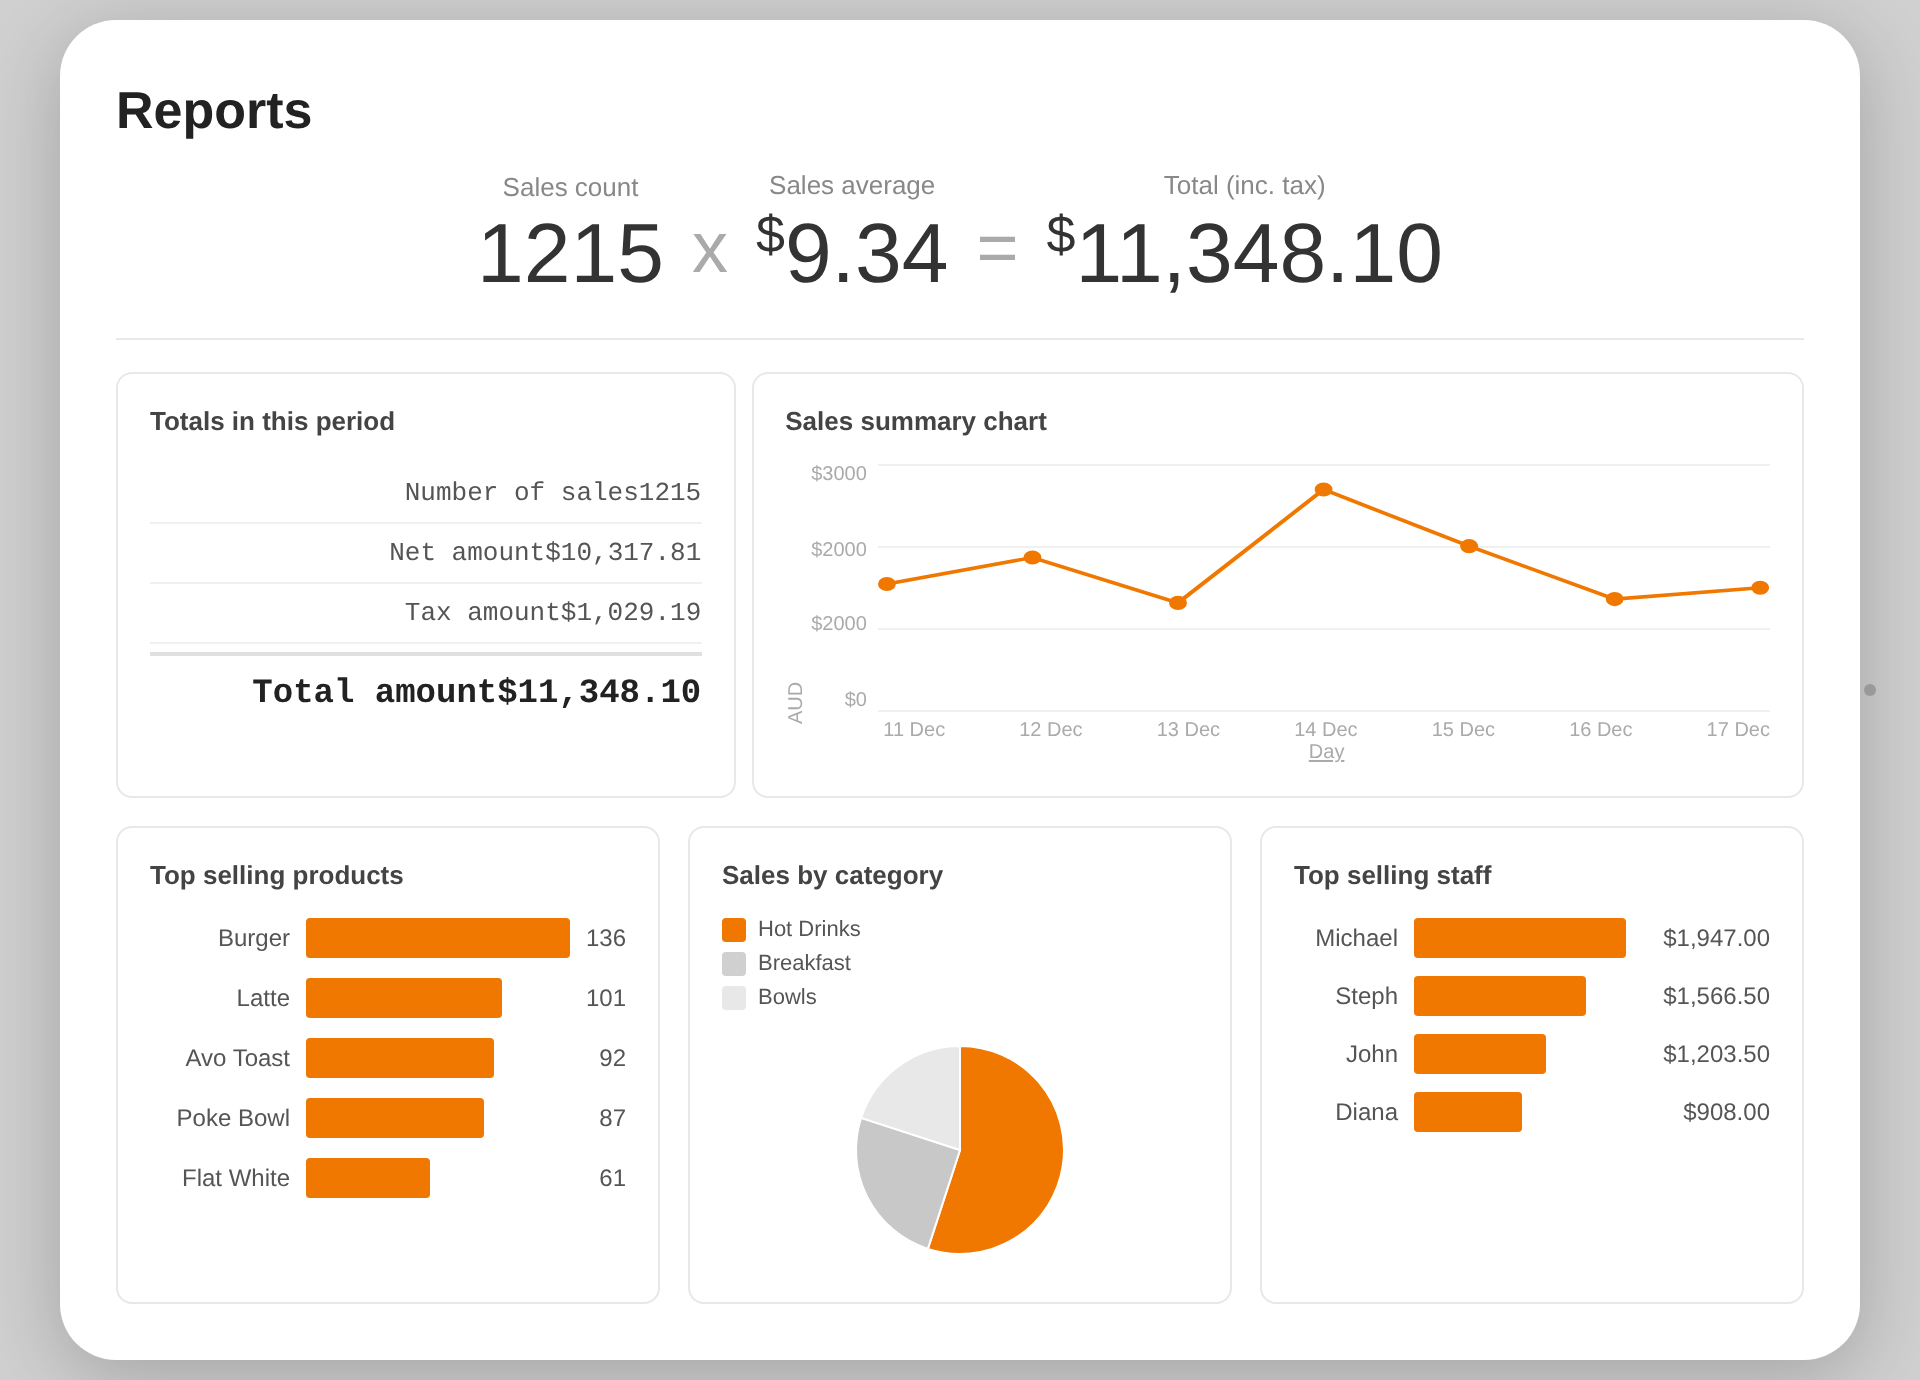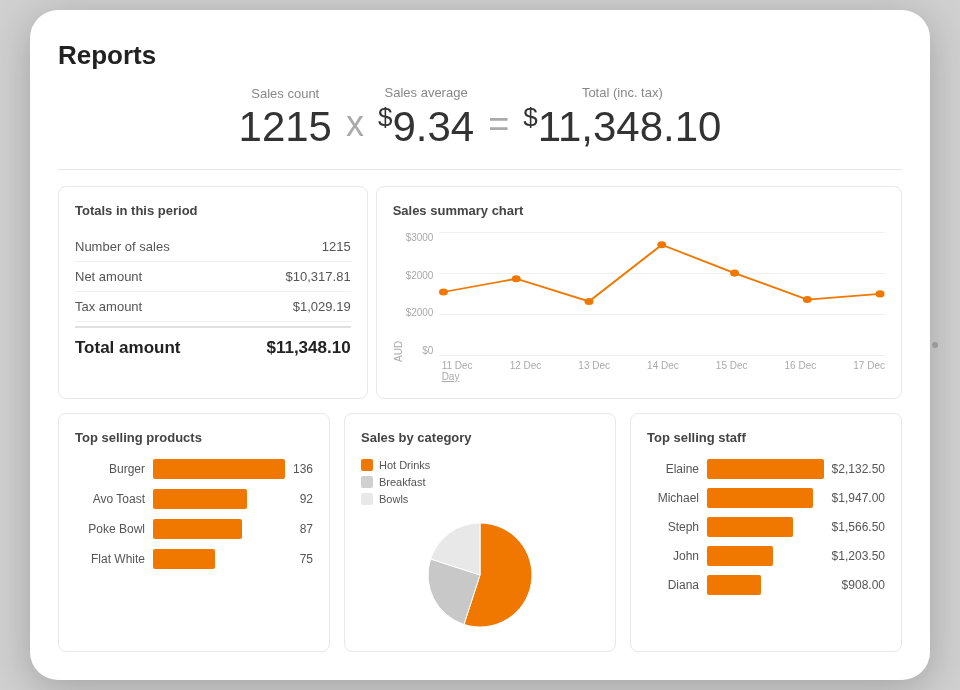--- a/index.html
+++ b/index.html
@@ -73,25 +73,26 @@
     .card-title {
       font-size: 13px;
       font-weight: 600;
       color: #444;
       margin-bottom: 14px;
     }
     
     .totals-table { width: 100%; }
     .totals-row {
       display: flex;
-      justify-content: space-between;
+      justify-content: flex-end;
       padding: 7px 0;
       border-bottom: 1px solid #f0f0f0;
       font-size: 13px;
       color: #555;
+      font-family: Liberation Mono, monospace;
     }
     .totals-row:last-child { border-bottom: none; }
     .totals-row.total-row {
       font-size: 17px;
       font-weight: 600;
       color: #222;
       border-top: 2px solid #e0e0e0;
       border-bottom: none;
       margin-top: 4px;
       padding-top: 10px;
@@ -134,21 +135,21 @@
       width: 100%; height: 100%;
     }
     .x-axis-labels {
       display: flex;
       justify-content: space-between;
       padding: 4px 0 0 36px;
       font-size: 10px;
       color: #aaa;
     }
     .x-axis-title {
-      text-align: left;
+      text-align: center;
       font-size: 10px;
       color: #aaa;
       padding-left: 36px;
       text-decoration: underline;
     }
     
     .bottom-grid {
       display: grid;
       grid-template-columns: 1fr 1fr 1fr;
       gap: 14px;
@@ -281,39 +282,46 @@
       <div class="card-title">Top selling products</div>
       <div class="bar-list" id="products-bars">
           <div class="bar-row">
     <span class="bar-label">Burger</span>
     <div class="bar-track">
       <div class="bar-fill" style="width:100%"></div>
     </div>
     <span class="bar-value">136</span>
   </div>
           <div class="bar-row">
+    <span class="bar-label">Latte</span>
+    <div class="bar-track">
+      <div class="bar-fill" style="width:74.26470588235294%"></div>
+    </div>
+    <span class="bar-value">101</span>
+  </div>
+          <div class="bar-row">
     <span class="bar-label">Avo Toast</span>
     <div class="bar-track">
       <div class="bar-fill" style="width:67.64705882352942%"></div>
     </div>
     <span class="bar-value">92</span>
   </div>
           <div class="bar-row">
     <span class="bar-label">Poke Bowl</span>
     <div class="bar-track">
       <div class="bar-fill" style="width:63.970588235294116%"></div>
     </div>
     <span class="bar-value">87</span>
   </div>
           <div class="bar-row">
     <span class="bar-label">Flat White</span>
     <div class="bar-track">
       <div class="bar-fill" style="width:44.85294117647059%"></div>
     </div>
-    <span class="bar-value">75</span>
+    <span class="bar-value">61</span>
   </div>
         </div>
     </div>
 
     <div class="card">
       <div class="card-title">Sales by category</div>
       <div class="pie-container">
         <div class="pie-legend" id="pie-legend">
             <div class="legend-item">
               <div class="legend-dot" style="background:#f07800;"></div>
@@ -333,27 +341,20 @@
             <path d="M 0 0 L -16.068883707497285 49.454938847347975 A 52 52 0 0 1 -49.45493884734798 -16.06888370749728 Z" fill="#c8c8c8" stroke="#fff" stroke-width="1"></path>
             <path d="M 0 0 L -49.45493884734798 -16.06888370749728 A 52 52 0 0 1 -9.552245033349354e-15 -52 Z" fill="#e8e8e8" stroke="#fff" stroke-width="1"></path>
           </svg>
       </div>
     </div>
 
     <div class="card">
       <div class="card-title">Top selling staff</div>
       <div class="staff-bar-list" id="staff-bars">
           <div class="staff-row">
-    <span class="staff-name">Elaine</span>
-    <div class="staff-bar-track">
-      <div class="staff-bar-fill" style="width:100%"></div>
-    </div>
-    <span class="staff-value">$2,132.50</span>
-  </div>
-          <div class="staff-row">
     <span class="staff-name">Michael</span>
     <div class="staff-bar-track">
       <div class="staff-bar-fill" style="width:91.3012895662368%"></div>
     </div>
     <span class="staff-value">$1,947.00</span>
   </div>
           <div class="staff-row">
     <span class="staff-name">Steph</span>
     <div class="staff-bar-track">
       <div class="staff-bar-fill" style="width:73.45838218053927%"></div>

